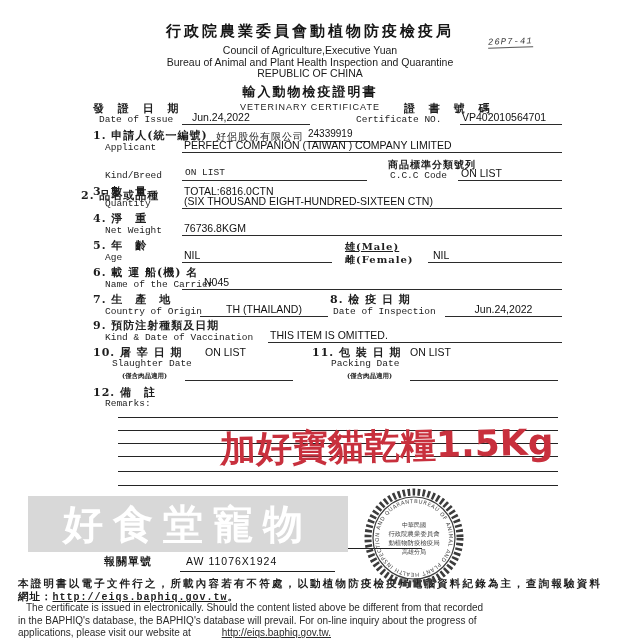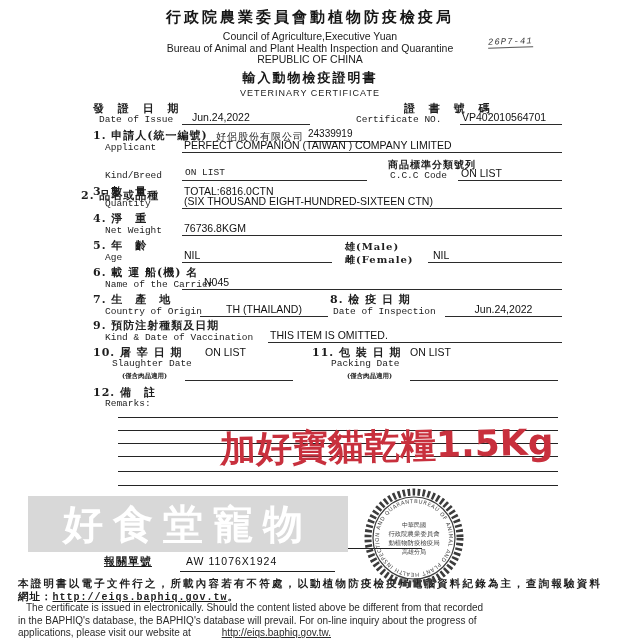--- a/index.html
+++ b/index.html
@@ -11,21 +11,21 @@
       color:#1d1d1d;font-size:11px;letter-spacing:1px;}
   .zhs{font-size:10px;}
   .zhn{font-weight:normal;}
   .tiny{font-size:6.5px;letter-spacing:0;}
   .en{font-family:"Liberation Mono",monospace;color:#1d1d1d;font-size:9.5px;}
   .val{font-family:"Liberation Sans",sans-serif;color:#101010;font-size:10.5px;}
   .fld{border-bottom:1.2px solid #2b2b2b;height:14px;line-height:14px;}
   .ctr{text-align:center;}
   .rline{border-top:1.1px solid #242424;height:0;width:440px;left:118px;}
   .hline{border-top:1.3px solid #1f1f1f;height:0;}
-  .hdr{left:40px;top:8px;width:540px;text-align:center;position:absolute;}
+  .hdr{left:40px;top:22px;width:540px;text-align:center;position:absolute;}
   .h-zh{font-family:"DejaVu Serif","Liberation Serif",serif;font-weight:bold;
         font-size:15px;letter-spacing:3px;color:#161616;margin-bottom:4px;}
   .h-en{font-size:10.5px;line-height:11.5px;color:#1b1b1b;}
   .h-sub-zh{font-family:"DejaVu Serif","Liberation Serif",serif;font-weight:bold;
         font-size:13px;letter-spacing:2px;color:#161616;margin-top:3px;}
   .h-sub-en{font-size:9px;letter-spacing:1px;color:#1b1b1b;margin-top:1px;}
   .hand{font-family:"Liberation Mono",monospace;font-style:italic;font-size:9px;
         color:#3d3d3d;border-bottom:1px solid #555;transform:rotate(-2deg);
         letter-spacing:1px;}
   .red-stamp{font-size:36px;font-weight:bold;letter-spacing:0px;
@@ -75,21 +75,21 @@
   <span class="a zh" style="left:93px;top:184px;">3. 數　量</span>
   <span class="a val" style="left:184px;top:185px;">TOTAL:6816.0CTN</span>
   <span class="a en" style="left:105px;top:198px;">Quantity</span>
   <span class="a fld val" style="left:182px;top:194px;width:380px;text-indent:2px;">(SIX THOUSAND EIGHT-HUNDRED-SIXTEEN CTN)</span>
 
   <span class="a zh" style="left:93px;top:211px;">4. 淨　重</span>
   <span class="a en" style="left:105px;top:225px;">Net Weight</span>
   <span class="a fld val" style="left:182px;top:221px;width:380px;text-indent:2px;">76736.8KGM</span>
 
   <span class="a zh" style="left:93px;top:238px;">5. 年　齡</span>
-  <span class="a zh zhs" style="left:345px;top:240px;">雄(Male)</span>
+  <span class="a zh zhs" style="left:345px;top:240px;text-decoration:underline;">雄(Male)</span>
   <span class="a en" style="left:105px;top:252px;">Age</span>
   <span class="a fld val" style="left:182px;top:248px;width:150px;text-indent:2px;">NIL</span>
   <span class="a zh zhs" style="left:345px;top:253px;">雌(Female)</span>
   <span class="a fld val" style="left:428px;top:248px;width:134px;text-indent:5px;">NIL</span>
 
   <span class="a zh" style="left:93px;top:265px;">6. 載 運 船(機) 名</span>
   <span class="a en" style="left:105px;top:279px;">Name of the Carrier</span>
   <span class="a fld val" style="left:182px;top:275px;width:380px;text-indent:22px;">N045</span>
 
   <span class="a zh" style="left:93px;top:292px;">7. 生　產　地</span>
@@ -138,21 +138,21 @@
     <text font-size="5.4" fill="#4a4a4a" letter-spacing="0.6">
       <textPath href="#ringPath">BUREAU OF ANIMAL AND PLANT HEALTH INSPECTION AND QUARANTINE · COUNCIL OF AGRICULTURE ·</textPath>
     </text>
     <text x="52" y="41" text-anchor="middle" font-size="6" fill="#3c3c3c">中華民國</text>
     <text x="52" y="50" text-anchor="middle" font-size="6.4" fill="#3c3c3c">行政院農業委員會</text>
     <text x="52" y="59" text-anchor="middle" font-size="6.4" fill="#3c3c3c">動植物防疫檢疫局</text>
     <text x="52" y="68" text-anchor="middle" font-size="6" fill="#3c3c3c">高雄分局</text>
   </svg>
 
   <div class="a hline" style="left:92px;top:548px;width:330px;"></div>
-  <span class="a zh" style="left:104px;top:554px;text-decoration:underline;">報關單號</span>
+  <span class="a zh" style="left:104px;top:554px;">報關單號</span>
   <span class="a val" style="left:186px;top:555px;letter-spacing:1px;">AW 11076X1924</span>
   <div class="a hline" style="left:180px;top:571px;width:155px;"></div>
 
   <span class="a zh" style="left:18px;top:577px;font-size:10.5px;letter-spacing:2.2px;">本證明書以電子文件行之，所載內容若有不符處，以動植物防疫檢疫局電腦資料紀錄為主，查詢報驗資料</span>
   <span class="a zh" style="left:18px;top:590px;font-size:10.5px;"><span>網址：</span><span class="en" style="font-weight:bold;text-decoration:underline;font-size:10px;">http://eiqs.baphiq.gov.tw</span><span>。</span></span>
   <span class="a val" style="left:26px;top:602px;font-size:10px;color:#2b2b2b;">The certificate is issued in electronically. Should the content listed above be different from that recorded</span>
   <span class="a val" style="left:18px;top:615px;font-size:10px;color:#2b2b2b;">in the BAPHIQ's database, the BAPHIQ's database will prevail. For on-line inquiry about the progress of</span>
   <span class="a val" style="left:18px;top:627px;font-size:10px;color:#2b2b2b;"><span>applications, please visit our website at </span><span style="text-decoration:underline;padding-left:28px;">http://eiqs.baphiq.gov.tw.</span></span>
 
 </div>

